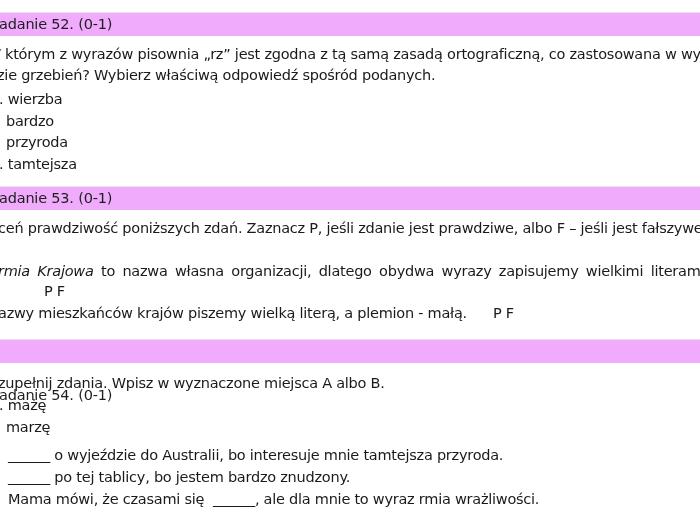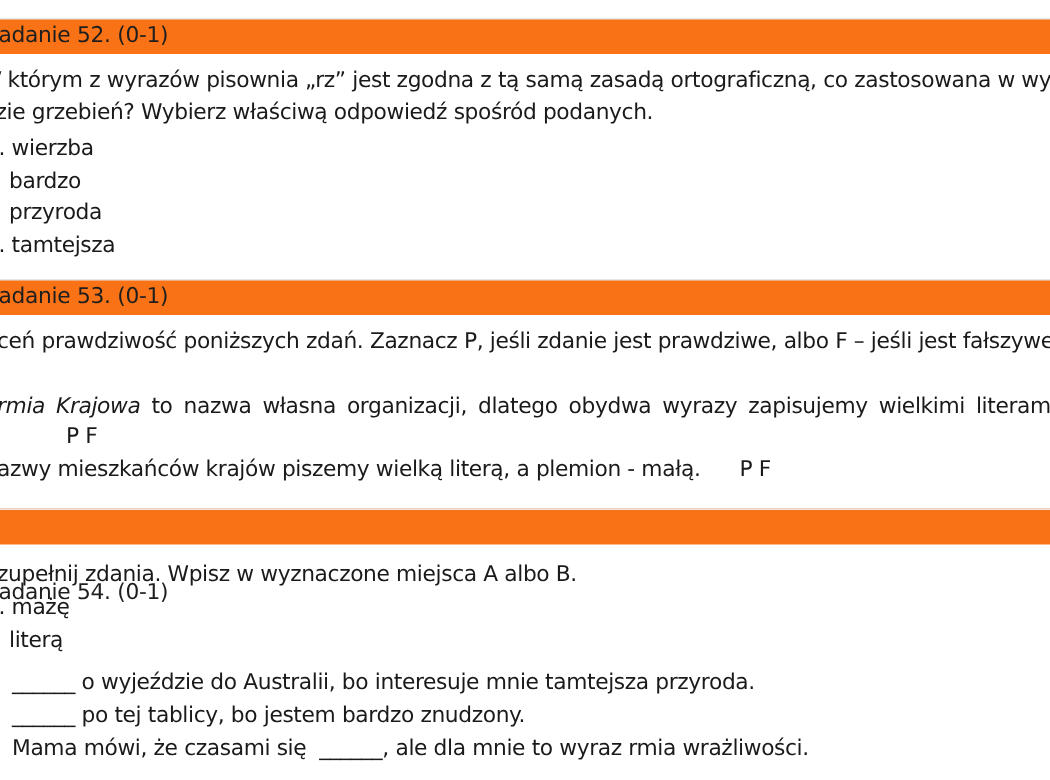--- a/index.html
+++ b/index.html
@@ -21,21 +21,21 @@
       top: 0;
       width: 700px;
       height: 520px;
       overflow: hidden;
     }
     .bar {
       position: absolute;
       left: 0;
       width: 700px;
       height: 24px;
-      background: #f97316;
+      background: #f0abfc;
       border-top: 1px solid #e6e6e6;
       box-sizing: border-box;
     }
     .bar-label {
       position: absolute;
       left: -9px;
       top: 3px;
       font-size: 14.5px;
       letter-spacing: -0.2px;
       white-space: nowrap;
@@ -100,21 +100,21 @@
     <span class="bar-label" style="left:-1px;margin-top:44px;">adanie 54. (0-1)</span>
   </div>
 
   <div class="line" style="left:-2px; top:374px;">zupełnij zdania. Wpisz w wyznaczone miejsca A albo B.</div>
 
   <div class="line" style="left:-1px; top:396px;">
     <span>.</span>
     <span>mażę</span>
   </div>
   <div class="line" style="left:6px; top:418px;">
-    <span>literą</span>
+    <span>marzę</span>
   </div>
 
   <div class="line" style="left:8px; top:468px;">
     <span>______</span><span> po tej tablicy, bo jestem bardzo znudzony.</span>
   </div>
   <div class="line" style="left:8px; top:446px;">
     <span>______</span><span> o wyjeździe do Australii, bo interesuje mnie tamtejsza przyroda.</span>
   </div>
   <div class="line" style="left:8px; top:490px;">
     <span style="white-space:pre;">Mama mówi, że czasami się  </span><span>______</span><span>, ale dla mnie to wyraz rmia wrażliwości.</span>

